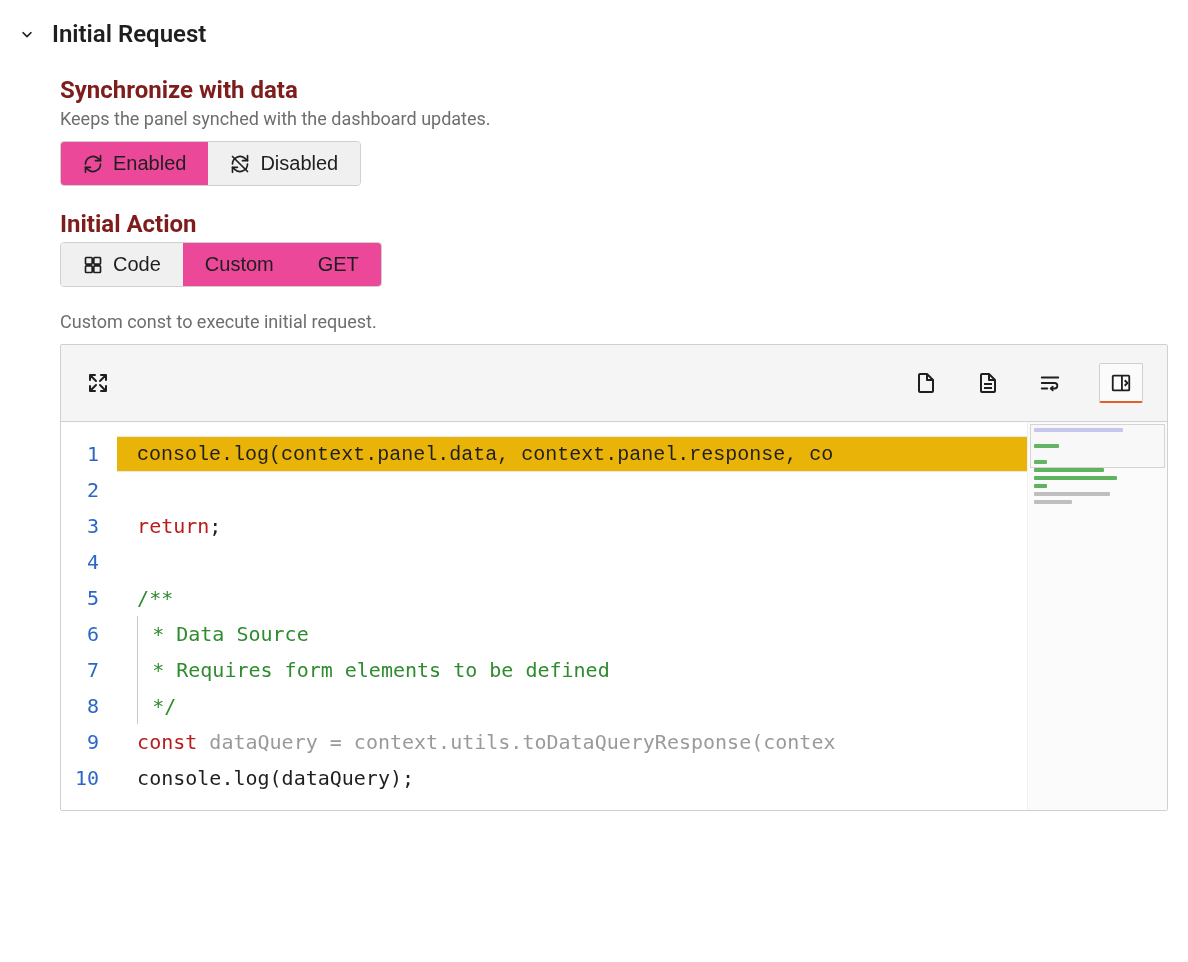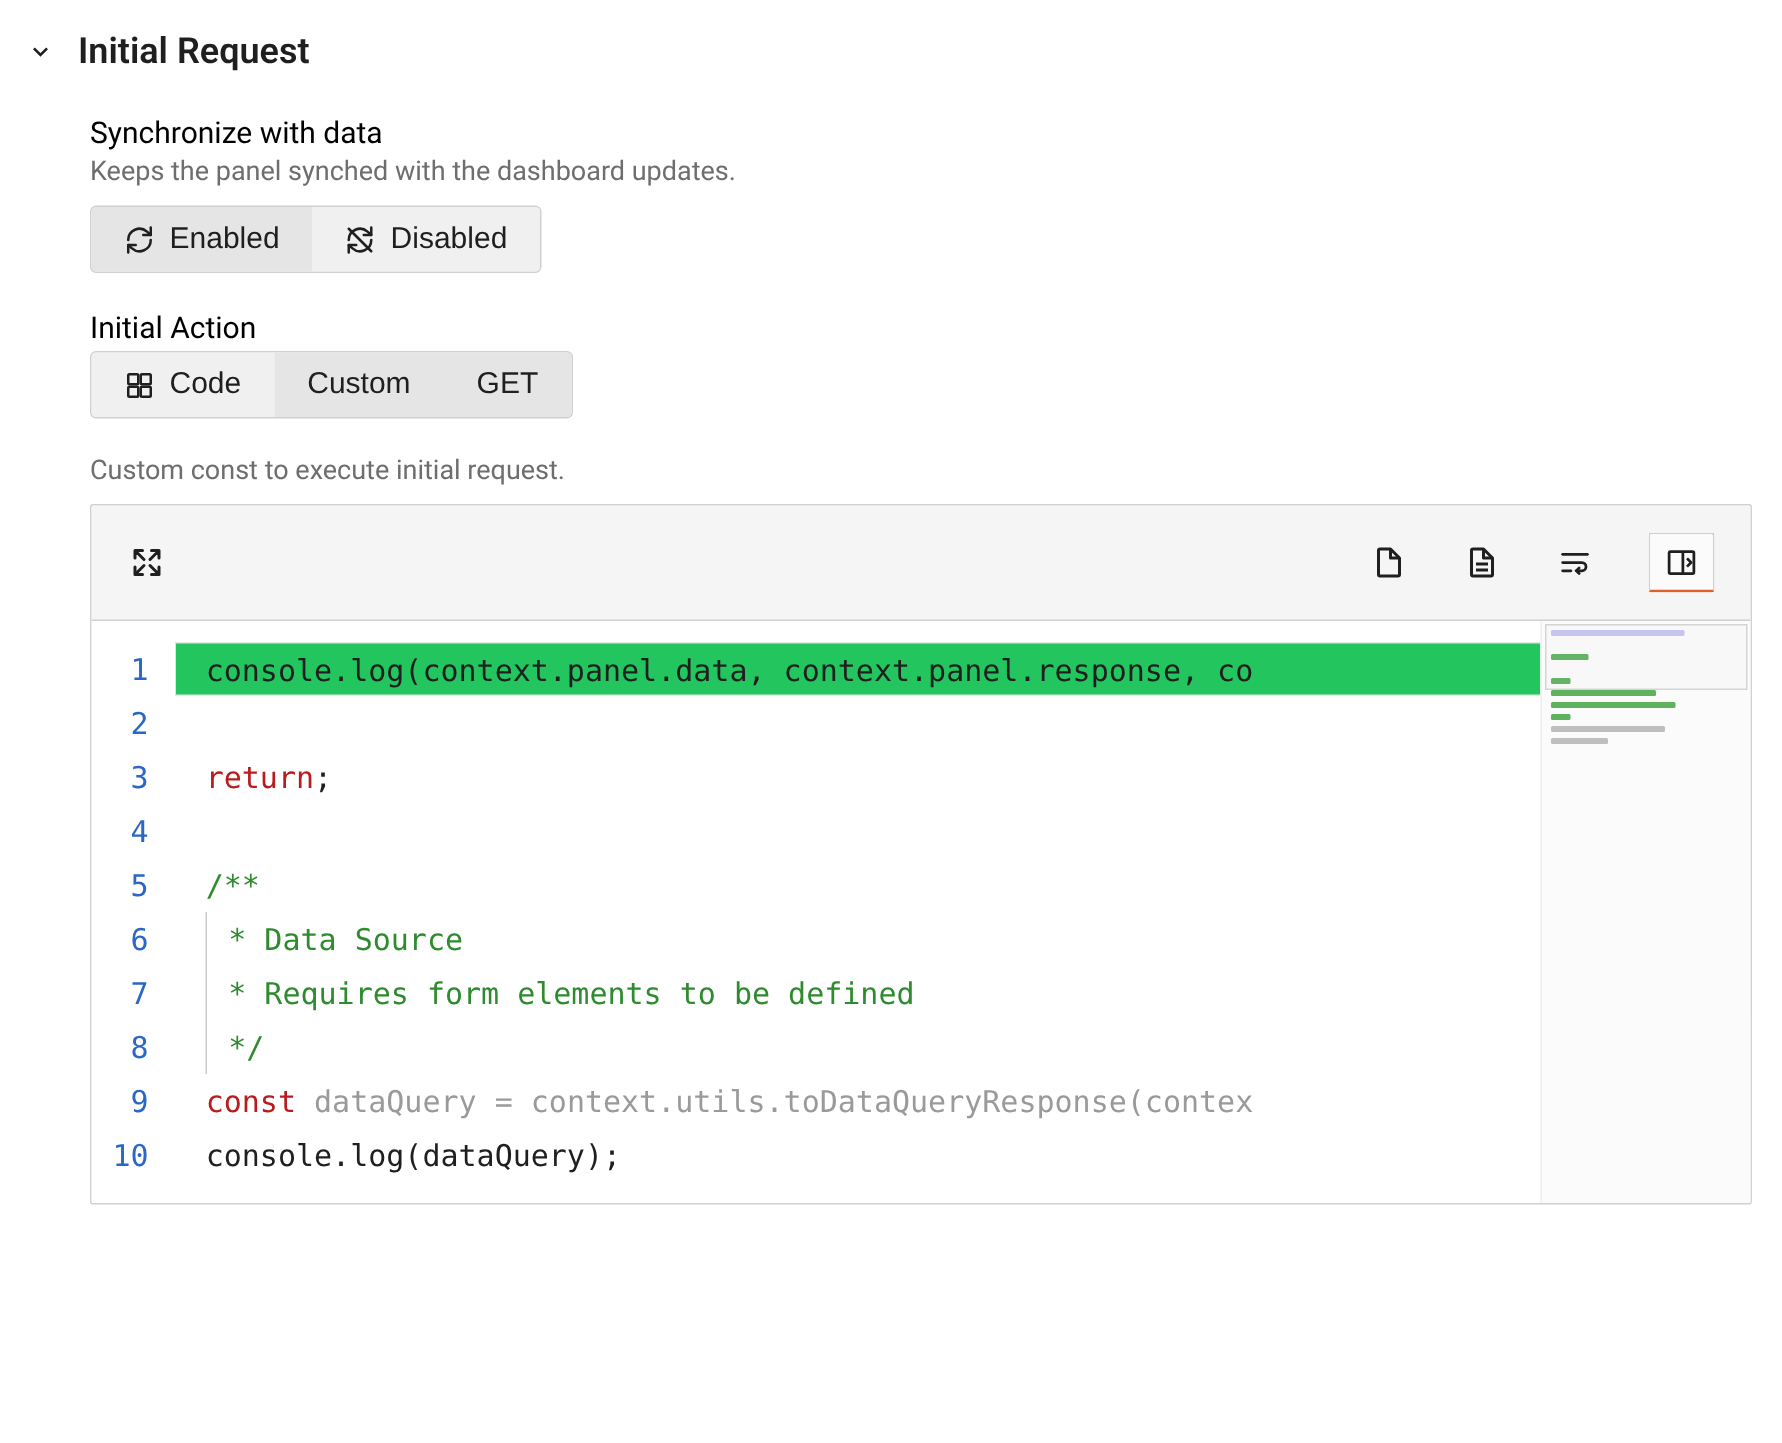--- a/index.html
+++ b/index.html
@@ -33,23 +33,23 @@
       color: #1f1f1f;
       text-align: right;
     }
     .section-body {
       padding-left: 40px;
     }
     .field-group {
       margin-bottom: 24px;
     }
     .field-label {
-      font-size: 20px;
-      font-weight: 400;
-      color: #000000;
+      font-size: 24px;
+      font-weight: 700;
+      color: #7f1d1d;
       margin-bottom: 4px;
     }
     .field-desc {
       font-size: 18px;
       color: #6e6e6e;
       margin-bottom: 12px;
     }
     .button-group {
       display: flex;
       border: 1px solid #d0d0d0;
@@ -57,21 +57,21 @@
       overflow: hidden;
       width: fit-content;
     }
     .btn-option {
       display: flex;
       align-items: center;
       gap: 10px;
       padding: 10px 22px;
       font-size: 20px;
       font-weight: 500;
-      background: #e5e5e5;
+      background: #ec4899;
       border: none;
       cursor: pointer;
       color: #1f1f1f;
     }
     .btn-option.active {
       background: #f0f0f0;
     }
     .btn-icon {
       width: 20px;
       height: 20px;
@@ -139,24 +139,25 @@
       flex: 1;
       overflow: hidden;
       white-space: pre;
       color: #1f1f1f;
     }
     .code-line {
       height: 36px;
       padding-left: 20px;
     }
     .code-line.hl {
-      background: #22c55e;
+      background: #eab308;
       border: 1px solid #e8e8e8;
       border-left: none;
       border-right: none;
+      font-family: Liberation Mono, monospace;
     }
     .tok-keyword { color: #b91c1c; }
     .tok-dim { color: #9a9a9a; }
     .tok-comment { color: #2e8b2e; }
     .tok-ident { color: #1f1f1f; }
     .minimap {
       width: 140px;
       background: #fbfbfb;
       border-left: 1px solid #efefef;
       position: relative;

